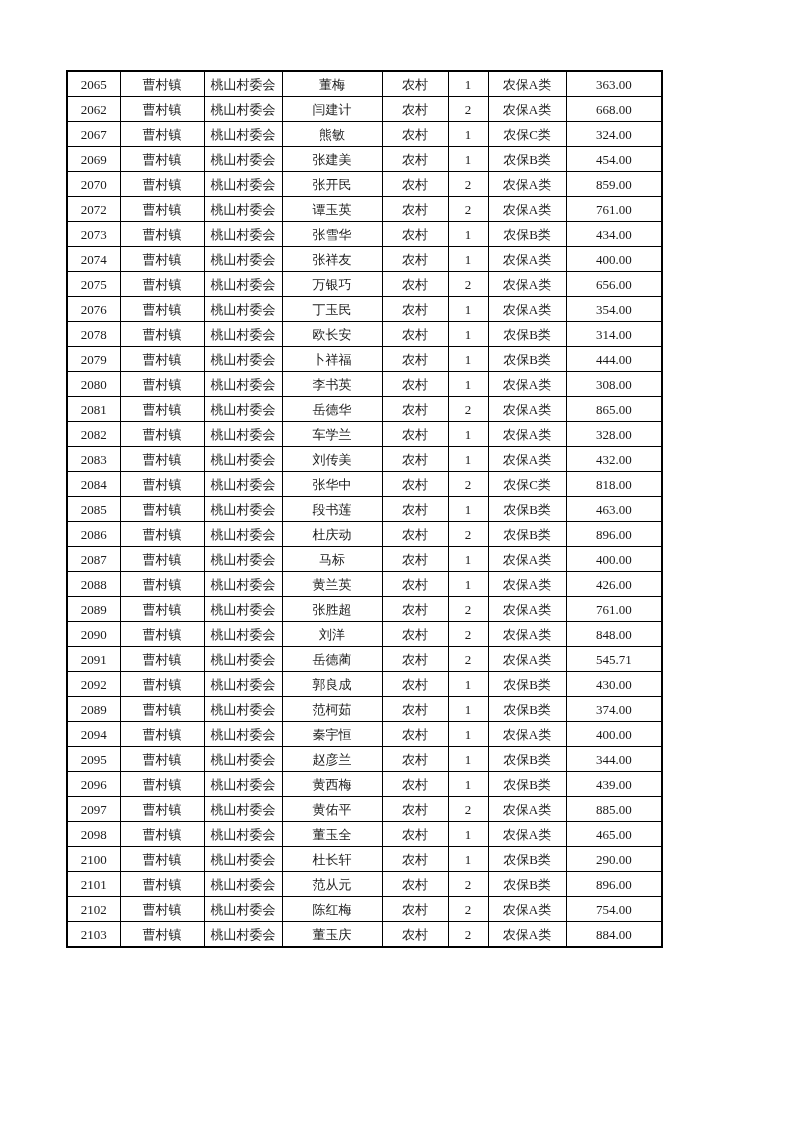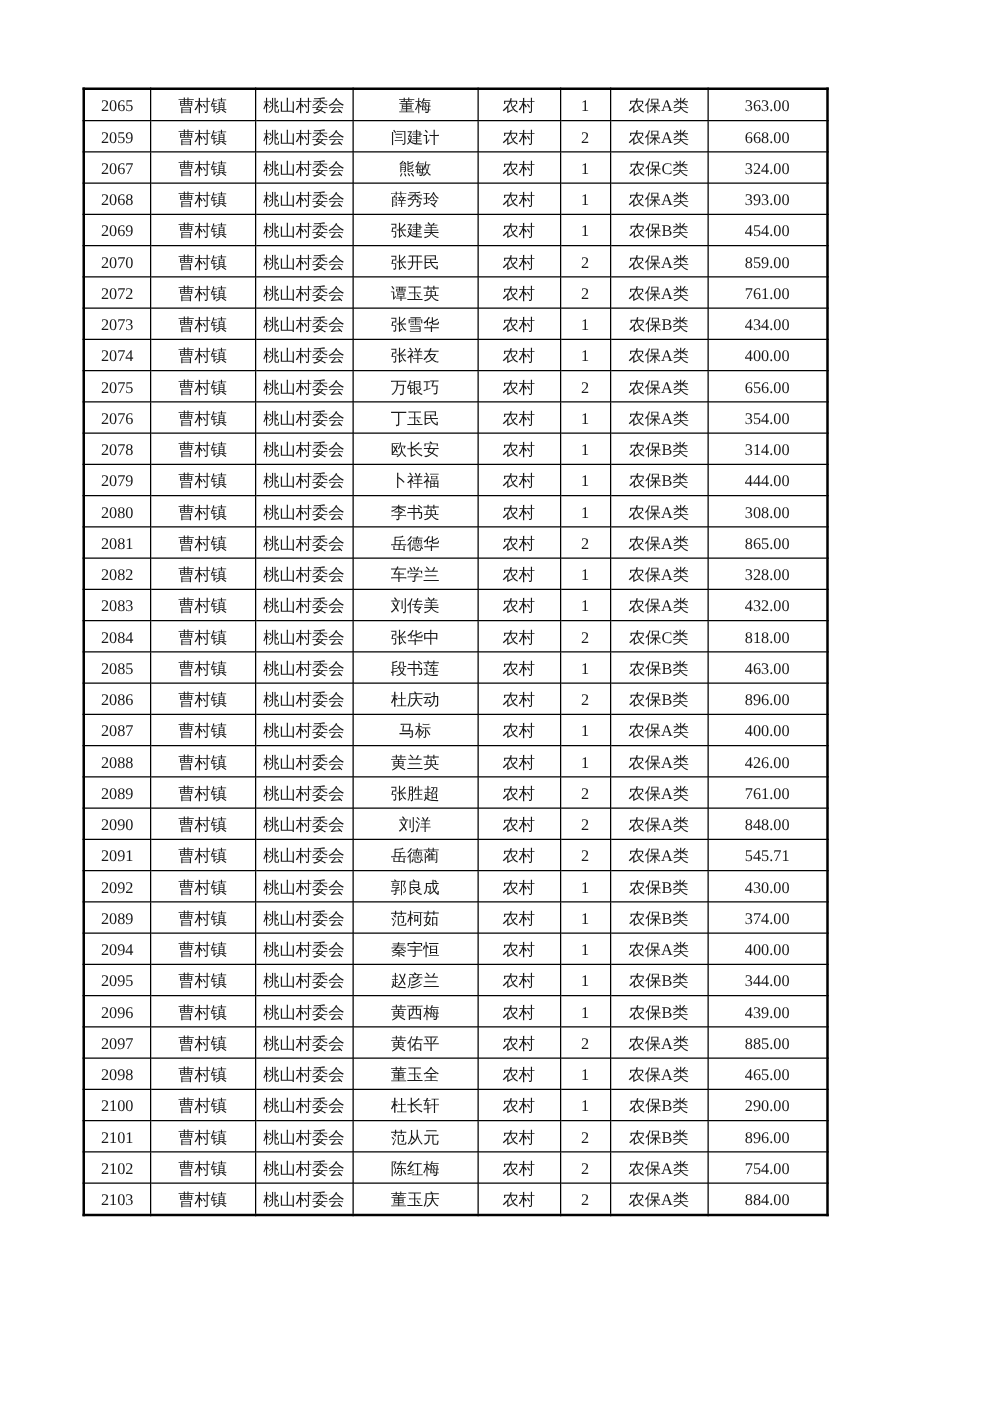--- a/index.html
+++ b/index.html
@@ -72,48 +72,38 @@
           <td>2065</td>
           <td>曹村镇</td>
           <td>桃山村委会</td>
           <td>董梅</td>
           <td>农村</td>
           <td>1</td>
           <td>农保A类</td>
           <td>363.00</td>
         </tr>
         <tr>
-          <td>2059</td>
+          <td>2062</td>
           <td>曹村镇</td>
           <td>桃山村委会</td>
           <td>闫建计</td>
           <td>农村</td>
           <td>2</td>
           <td>农保A类</td>
           <td>668.00</td>
         </tr>
         <tr>
           <td>2067</td>
           <td>曹村镇</td>
           <td>桃山村委会</td>
           <td>熊敏</td>
           <td>农村</td>
           <td>1</td>
           <td>农保C类</td>
           <td>324.00</td>
-        </tr>
-        <tr>
-          <td>2068</td>
-          <td>曹村镇</td>
-          <td>桃山村委会</td>
-          <td>薛秀玲</td>
-          <td>农村</td>
-          <td>1</td>
-          <td>农保A类</td>
-          <td>393.00</td>
         </tr>
         <tr>
           <td>2069</td>
           <td>曹村镇</td>
           <td>桃山村委会</td>
           <td>张建美</td>
           <td>农村</td>
           <td>1</td>
           <td>农保B类</td>
           <td>454.00</td>

